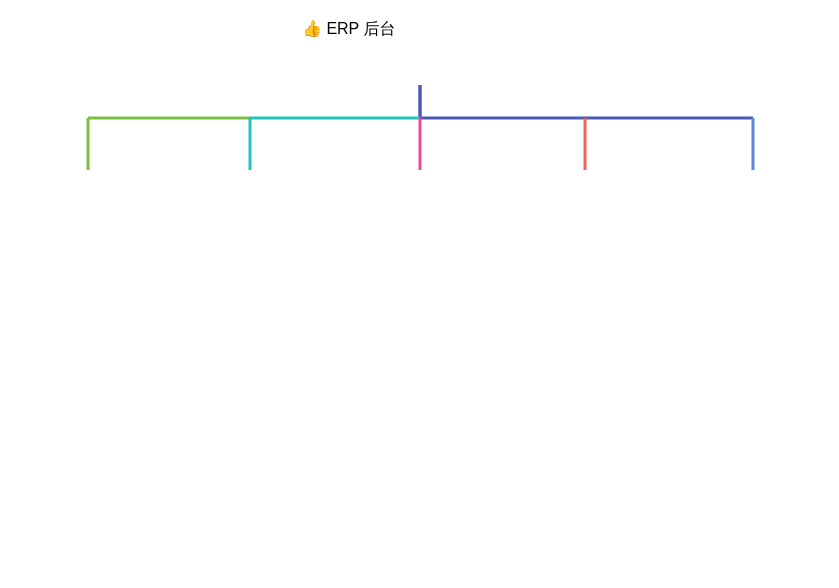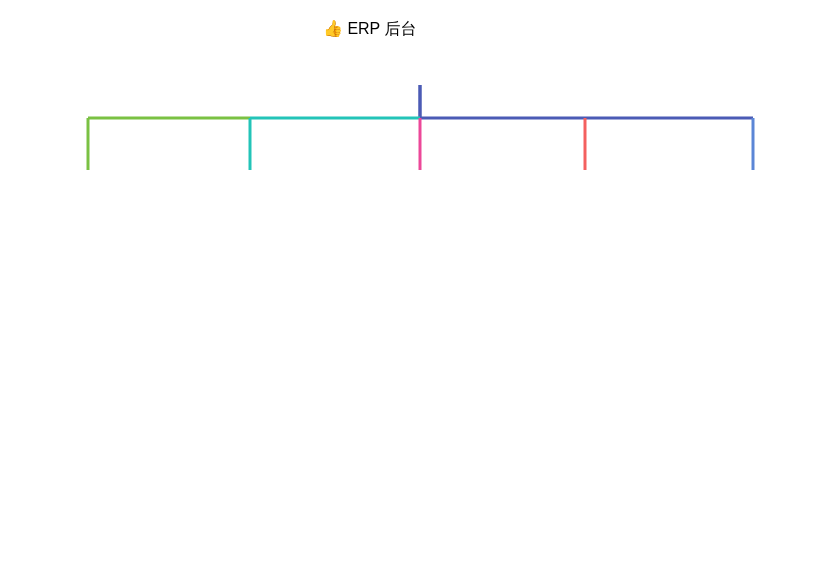--- a/index.html
+++ b/index.html
@@ -15,21 +15,21 @@
   }
   #stage {
     position: relative;
     width: 839px;
     height: 588px;
   }
 
   
   .root-node {
     position: absolute;
-    left: 323px;
+    left: 302px;
     top: 19px;
     width: 210px;
     height: 66px;
     background: #ffffff;
     border-radius: 10px;
     box-shadow: 0 2px 10px rgba(80, 90, 120, 0.18），0 0 0 0 #fff;
     box-shadow: 0 2px 9px rgba(70, 80, 110, 0.16);
     display: flex;
     align-items: center;
     justify-content: center;

